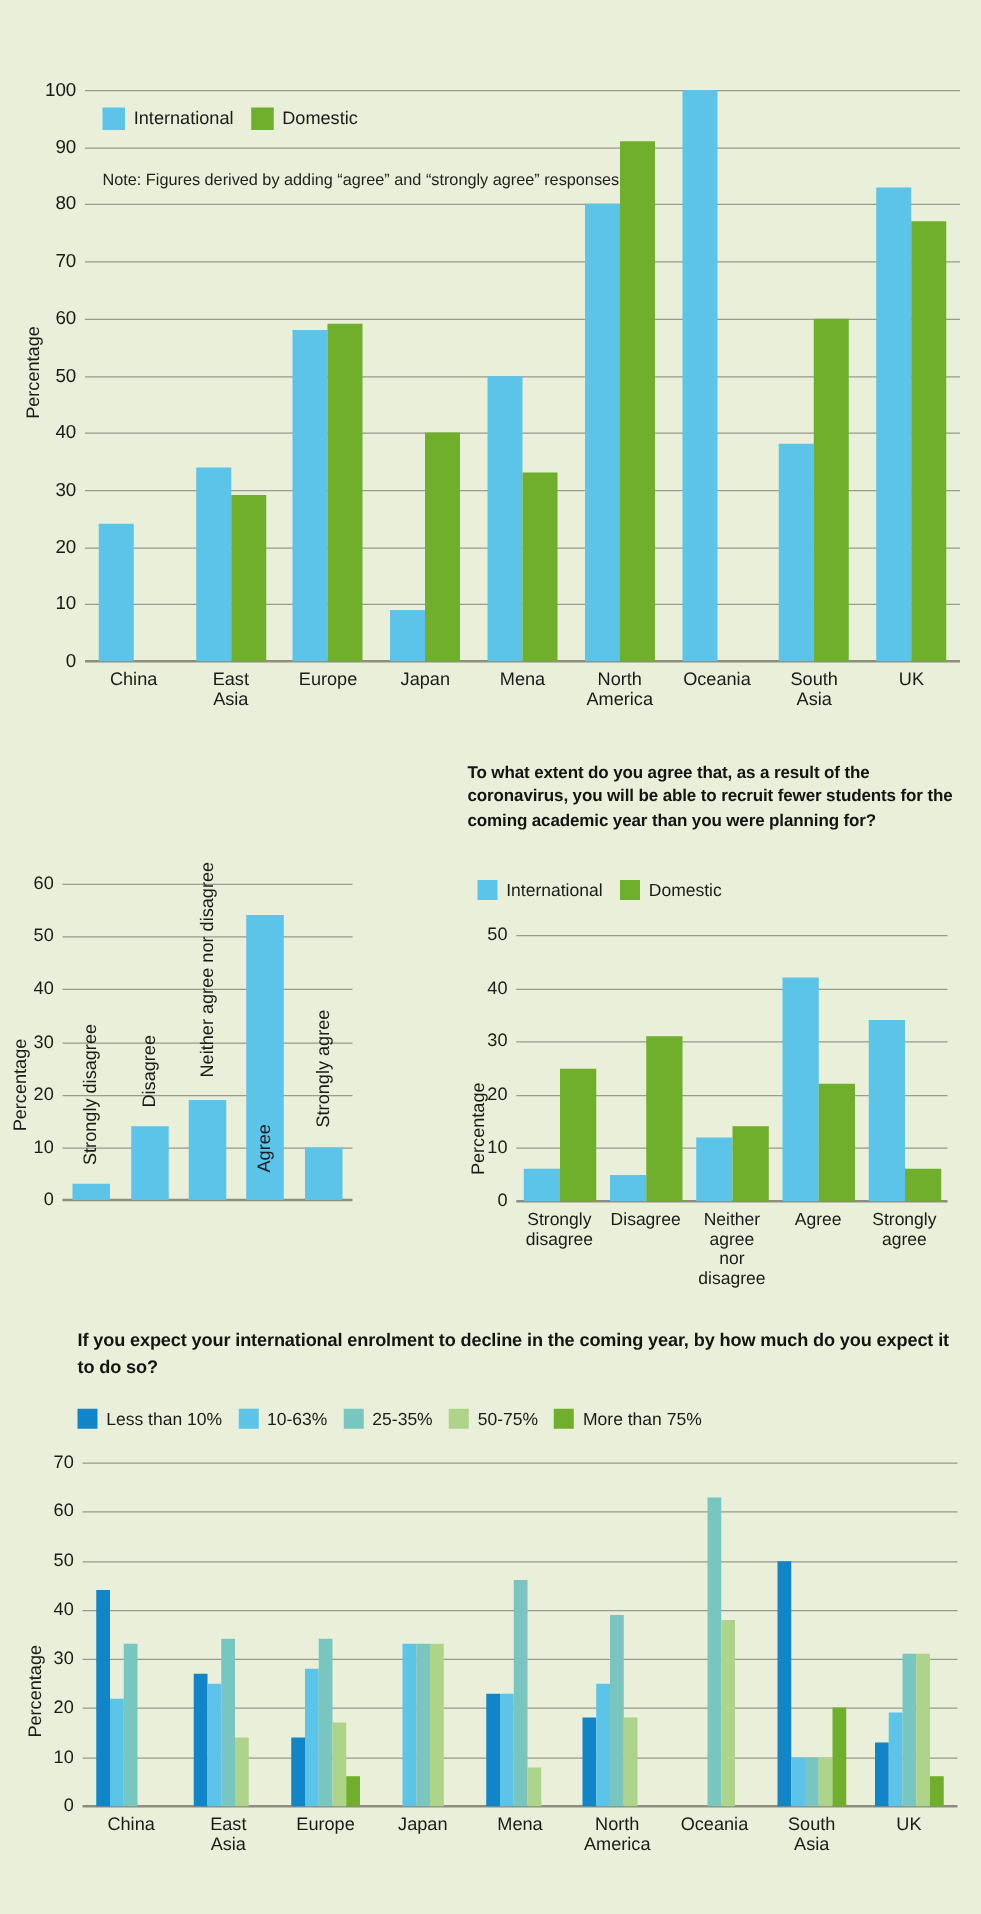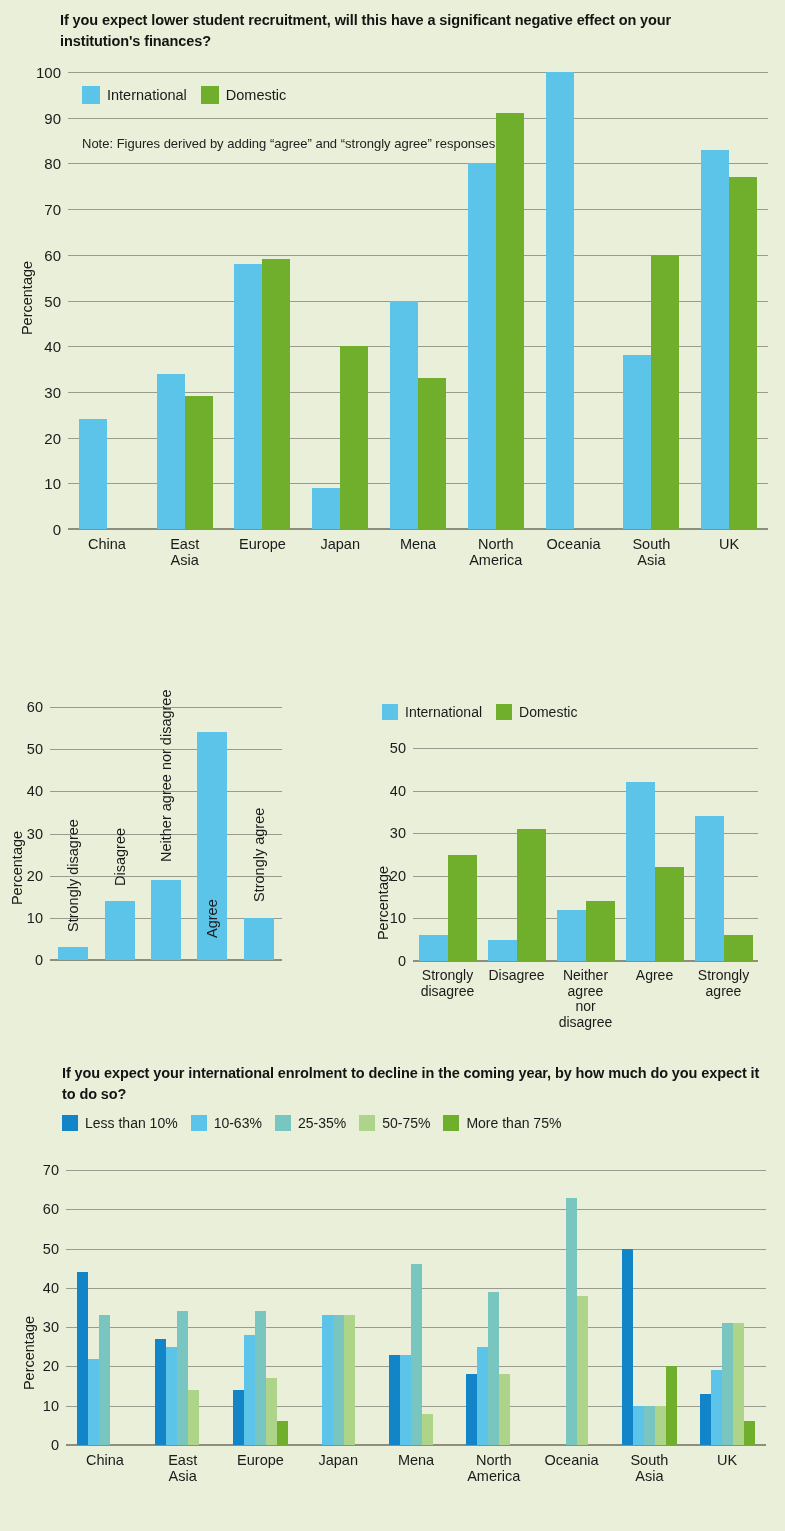--- a/index.html
+++ b/index.html
@@ -137,21 +137,20 @@
     color: #1b1b1b;
     white-space: nowrap;
   }
 </style>
 </head>
 <body>
 
 <div class="page">
 
   <div class="panel" id="c1" style="left:0;top:0;width:785px;height:595px;">
-    <div class="chart-title" style="position:absolute;left:60px;top:10px;width:620px;">If you expect lower student recruitment, will this have a significant negative effect on your institution's finances?</div>
 
     <div class="legend" style="position:absolute;left:82px;top:86px;">
       <div class="legend-item">
         <span class="legend-swatch" style="background:#5bc4e8"></span>
         <span class="legend-label">International</span>
       </div>
       <div class="legend-item">
         <span class="legend-swatch" style="background:#6faf2b"></span>
         <span class="legend-label">Domestic</span>
       </div>
@@ -277,20 +276,21 @@
           </div>
           <div class="group">
             <div class="bar" style="width: 30px; height: 42.1667px; background: rgb(91, 196, 232);"></div>
             <div class="vbar-label" style="bottom: 42px;">Strongly agree</div>
           </div>
         </div>
       </div>
   </div>
 
   <div class="panel" id="c3" style="left:360px;top:600px;width:425px;height:455px;">
+    <div class="chart-title small" style="position:absolute;left:14px;top:8px;width:400px;">To what extent do you agree that, as a result of the coronavirus, you will be able to recruit fewer students for the coming academic year than you were planning for?</div>
 
     <div class="legend small" style="position:absolute;left:22px;top:104px;">
       <div class="legend-item">
         <span class="legend-swatch" style="background:#5bc4e8"></span>
         <span class="legend-label">International</span>
       </div>
       <div class="legend-item">
         <span class="legend-swatch" style="background:#6faf2b"></span>
         <span class="legend-label">Domestic</span>
       </div>
@@ -343,21 +343,21 @@
             <div class="xlab sm">Strongly
 agree</div>
           </div>
         </div>
       </div>
   </div>
 
   <div class="panel" id="c4" style="left:0;top:1055px;width:626px;height:476px;">
     <div class="chart-title" style="position:absolute;left:62px;top:8px;width:700px;">If you expect your international enrolment to decline in the coming year, by how much do you expect it to do so?</div>
 
-    <div class="legend small" style="position:absolute;left:62px;top:60px;gap:13px;">
+    <div class="legend small" style="position:absolute;left:62px;top:72px;gap:13px;">
       <div class="legend-item">
         <span class="legend-swatch" style="background:#1284c8"></span>
         <span class="legend-label">Less than 10%</span>
       </div>
       <div class="legend-item">
         <span class="legend-swatch" style="background:#5bc4e8"></span>
         <span class="legend-label">10-63%</span>
       </div>
       <div class="legend-item">
         <span class="legend-swatch" style="background:#79c6c0"></span>

